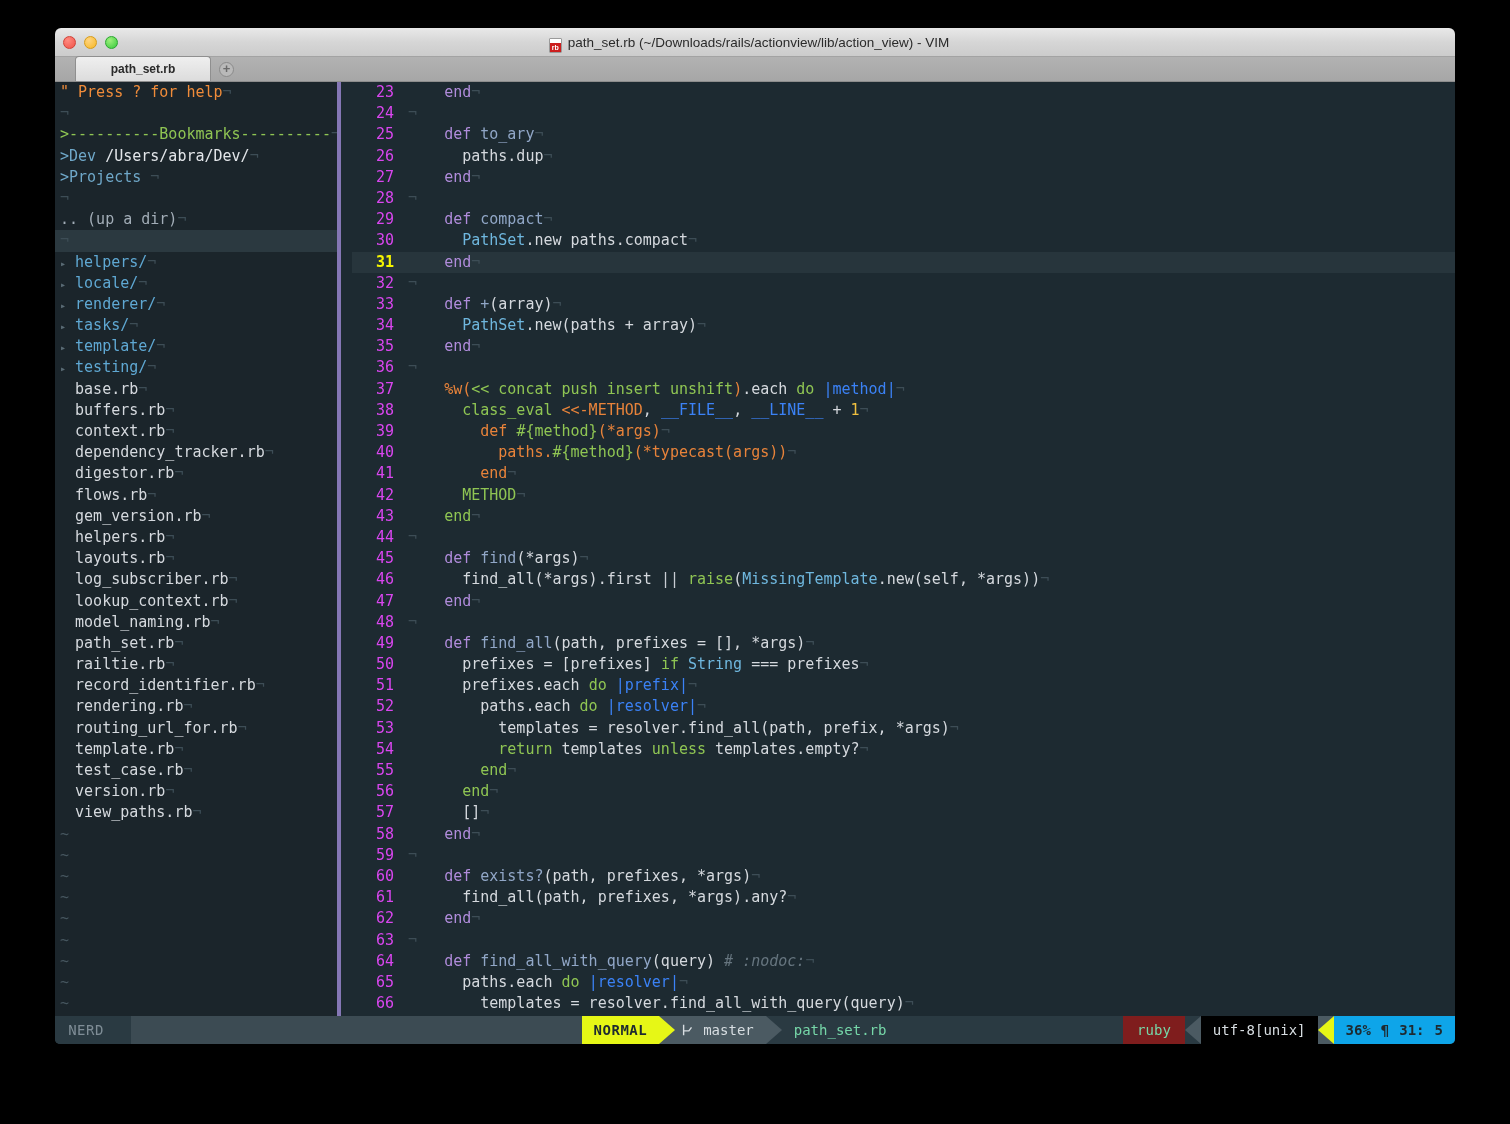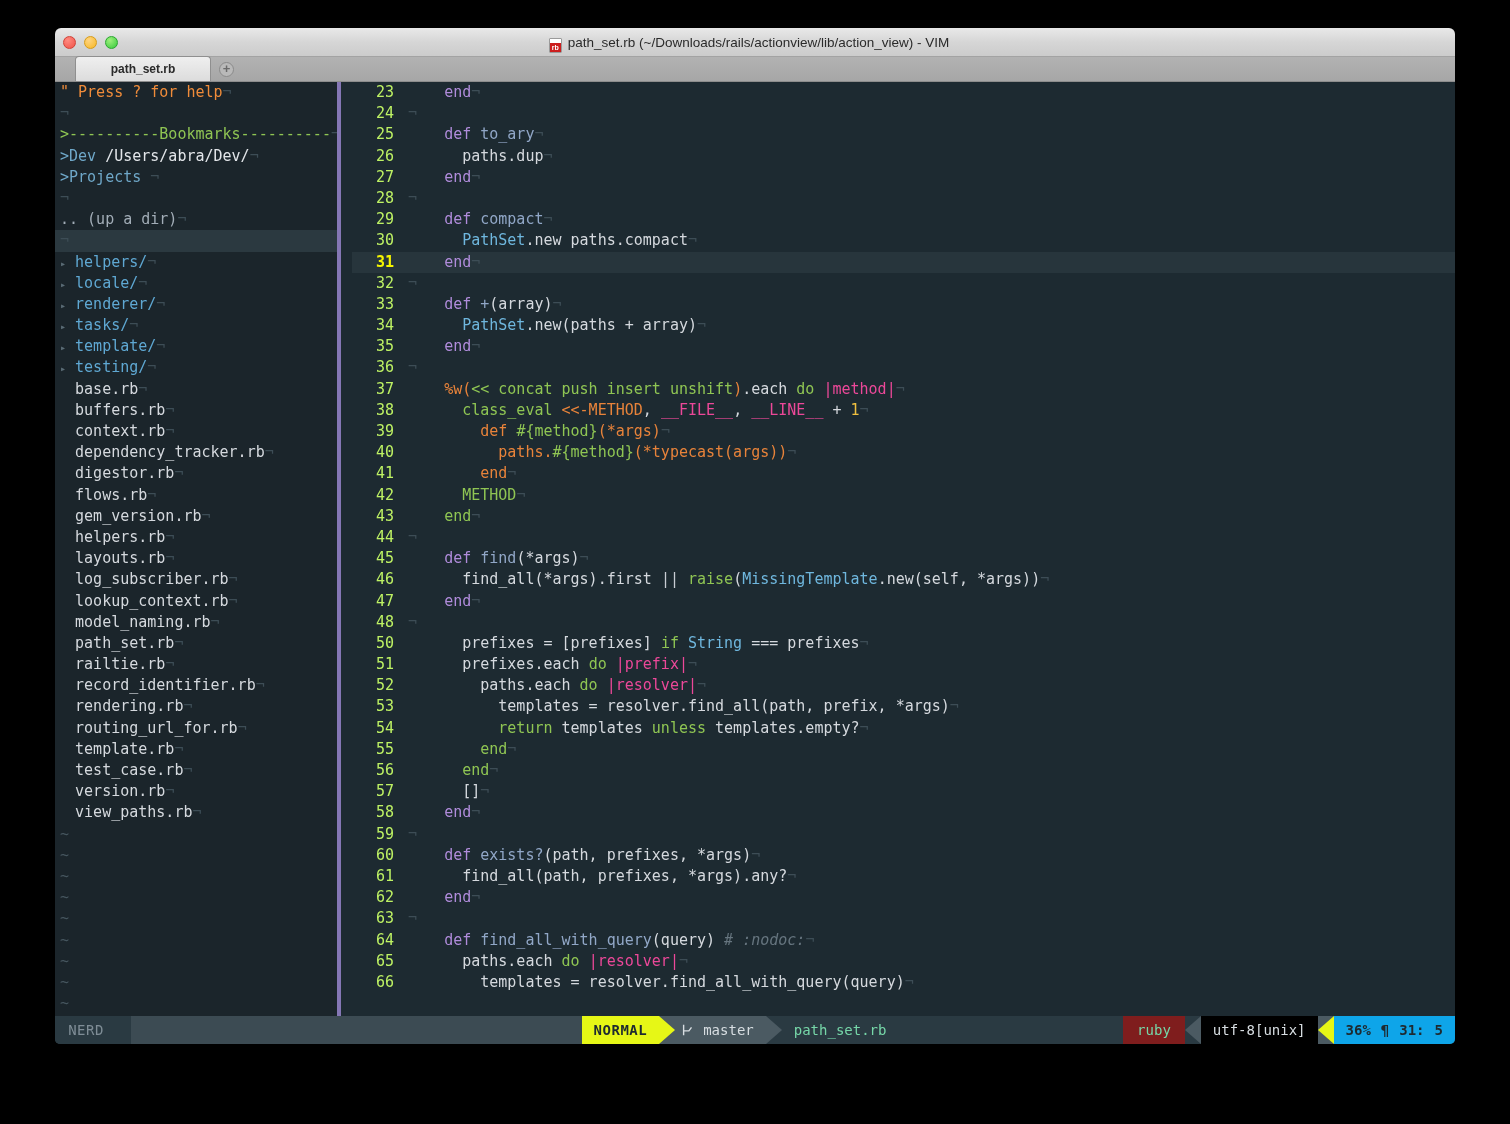--- a/index.html
+++ b/index.html
@@ -135,34 +135,34 @@
     position: relative;
     height: 21.2px; line-height: 21.2px;
     font-family: "DejaVu Sans Mono", monospace;
     font-size: 15px;
     white-space: pre;
   }
   .code-line.cursor { background: #27353c; }
   .lnum {
     display: inline-block; width: 56px;
     text-align: right; padding-right: 14px;
-    color: #bef264;
+    color: #d946ef;
   }
   .code-line.cursor .lnum { color: #f5f500; font-weight: bold; }
   .src { color: #d5d9de; }
 
   
   .k-def     { color: #b08cdb; }          
   .k-block   { color: #8fc553; }          
   .k-meth    { color: #91a7c7; }          
   .k-const   { color: #6fb7de; }          
   .k-str     { color: #e8833a; }          
   .k-green   { color: #8fc553; }
   .k-num     { color: #f0c040; }
-  .k-var     { color: #ec4899; }          
+  .k-var     { color: #3b82f6; }          
   .k-com     { color: #66757f; font-style: italic; }
   .k-op      { color: #c8ccd4; }
   .eol       { color: #3d4d56; }
 
   
   #statusline {
     position: absolute; left: 0; bottom: 0;
     width: 100%; height: 28px;
     display: flex; align-items: stretch;
     background: #2a3a42;
@@ -326,20 +326,21 @@
         <div class="code-line"><span class="lnum">39</span><span class="src">        </span><span class="k-str">def </span><span class="k-green">#{method}</span><span class="k-str">(*args)</span><span class="eol">¬</span></div>
         <div class="code-line"><span class="lnum">40</span><span class="src">          </span><span class="k-str">paths.</span><span class="k-green">#{method}</span><span class="k-str">(*typecast(args))</span><span class="eol">¬</span></div>
         <div class="code-line"><span class="lnum">41</span><span class="src">        </span><span class="k-str">end</span><span class="eol">¬</span></div>
         <div class="code-line"><span class="lnum">42</span><span class="src">      </span><span class="k-green">METHOD</span><span class="eol">¬</span></div>
         <div class="code-line"><span class="lnum">43</span><span class="src">    </span><span class="k-block">end</span><span class="eol">¬</span></div>
         <div class="code-line"><span class="lnum">44</span><span class="eol">¬</span></div>
         <div class="code-line"><span class="lnum">45</span><span class="src">    </span><span class="k-def">def</span><span class="src"> </span><span class="k-meth">find</span><span class="src">(*args)</span><span class="eol">¬</span></div>
         <div class="code-line"><span class="lnum">46</span><span class="src">      find_all(*args).first </span><span class="k-op">||</span><span class="src"> </span><span class="k-block">raise</span><span class="src">(</span><span class="k-const">MissingTemplate</span><span class="src">.new(self, *args))</span><span class="eol">¬</span></div>
         <div class="code-line"><span class="lnum">47</span><span class="src">    </span><span class="k-def">end</span><span class="eol">¬</span></div>
         <div class="code-line"><span class="lnum">48</span><span class="eol">¬</span></div>
+        <div class="code-line"><span class="lnum">49</span><span class="src">    </span><span class="k-def">def</span><span class="src"> </span><span class="k-meth">find_all</span><span class="src">(path, prefixes = [], *args)</span><span class="eol">¬</span></div>
         <div class="code-line"><span class="lnum">50</span><span class="src">      prefixes = [prefixes] </span><span class="k-block">if</span><span class="src"> </span><span class="k-const">String</span><span class="src"> === prefixes</span><span class="eol">¬</span></div>
         <div class="code-line"><span class="lnum">51</span><span class="src">      prefixes.each </span><span class="k-block">do</span><span class="src"> </span><span class="k-var">|prefix|</span><span class="eol">¬</span></div>
         <div class="code-line"><span class="lnum">52</span><span class="src">        paths.each </span><span class="k-block">do</span><span class="src"> </span><span class="k-var">|resolver|</span><span class="eol">¬</span></div>
         <div class="code-line"><span class="lnum">53</span><span class="src">          templates = resolver.find_all(path, prefix, *args)</span><span class="eol">¬</span></div>
         <div class="code-line"><span class="lnum">54</span><span class="src">          </span><span class="k-block">return</span><span class="src"> templates </span><span class="k-block">unless</span><span class="src"> templates.empty?</span><span class="eol">¬</span></div>
         <div class="code-line"><span class="lnum">55</span><span class="src">        </span><span class="k-block">end</span><span class="eol">¬</span></div>
         <div class="code-line"><span class="lnum">56</span><span class="src">      </span><span class="k-block">end</span><span class="eol">¬</span></div>
         <div class="code-line"><span class="lnum">57</span><span class="src">      []</span><span class="eol">¬</span></div>
         <div class="code-line"><span class="lnum">58</span><span class="src">    </span><span class="k-def">end</span><span class="eol">¬</span></div>
         <div class="code-line"><span class="lnum">59</span><span class="eol">¬</span></div>

